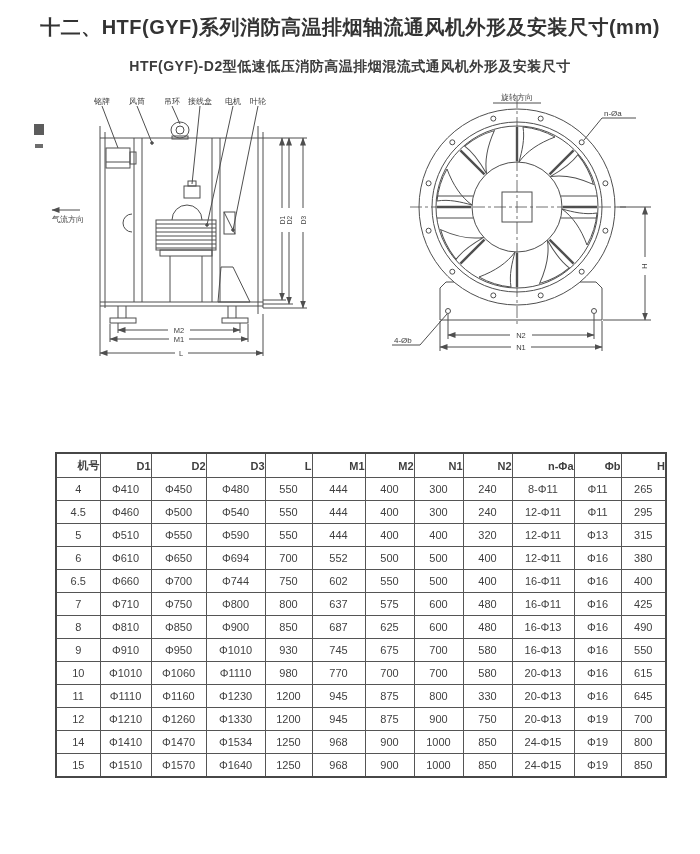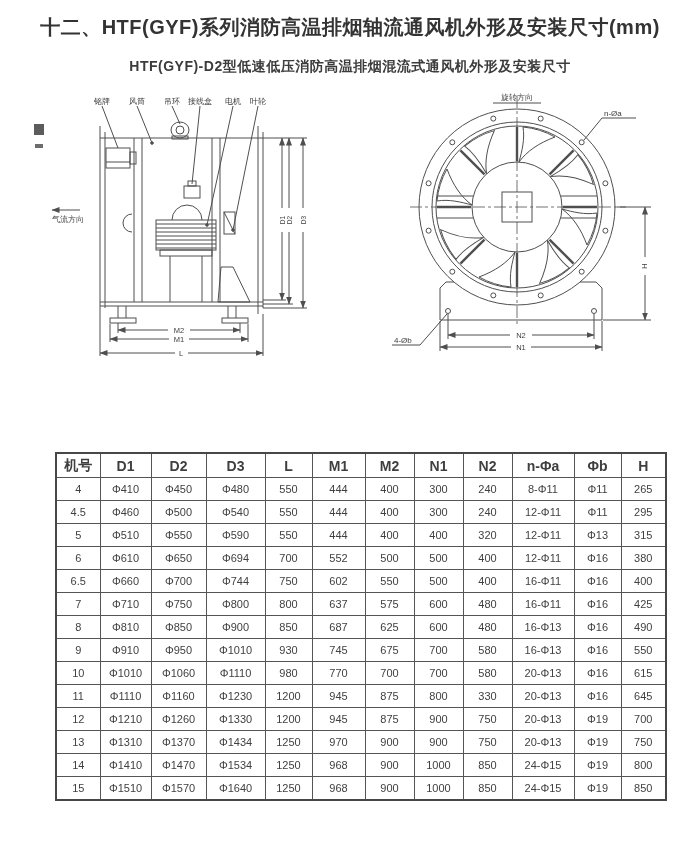--- a/index.html
+++ b/index.html
@@ -28,21 +28,21 @@
   .dims-table{
     position:absolute;left:55px;top:452px;width:610px;
   }
   table{border-collapse:collapse;table-layout:fixed;width:610px;}
   table{border:2px solid #474747;}
   th,td{
     border:1px solid #555;text-align:center;vertical-align:middle;
     font-size:11px;color:#3f3f3f;padding:0;height:22px;overflow:hidden;
     white-space:nowrap;
   }
-  th{font-weight:700;height:23px;font-size:14px;}
+  th{font-weight:700;height:23px;font-size:11px;text-align:right;}
 </style>
 </head>
 <body>
 
 <div class="page-title">十二、HTF(GYF)系列消防高温排烟轴流通风机外形及安装尺寸(mm)</div>
 <div class="page-subtitle">HTF(GYF)-D2型低速低压消防高温排烟混流式通风机外形及安装尺寸</div>
 
 <svg class="drawings" width="700" height="272" viewBox="0 0 700 272">
   <defs>
     <marker id="arw" markerWidth="9" markerHeight="8" refX="7.5" refY="3" orient="auto-start-reverse" markerUnits="userSpaceOnUse">
@@ -477,34 +477,20 @@
           <td>1200</td>
           <td>945</td>
           <td>875</td>
           <td>900</td>
           <td>750</td>
           <td>20-Φ13</td>
           <td>Φ19</td>
           <td>700</td>
         </tr>
         <tr>
-          <td>13</td>
-          <td>Φ1310</td>
-          <td>Φ1370</td>
-          <td>Φ1434</td>
-          <td>1250</td>
-          <td>970</td>
-          <td>900</td>
-          <td>900</td>
-          <td>750</td>
-          <td>20-Φ13</td>
-          <td>Φ19</td>
-          <td>750</td>
-        </tr>
-        <tr>
           <td>14</td>
           <td>Φ1410</td>
           <td>Φ1470</td>
           <td>Φ1534</td>
           <td>1250</td>
           <td>968</td>
           <td>900</td>
           <td>1000</td>
           <td>850</td>
           <td>24-Φ15</td>

